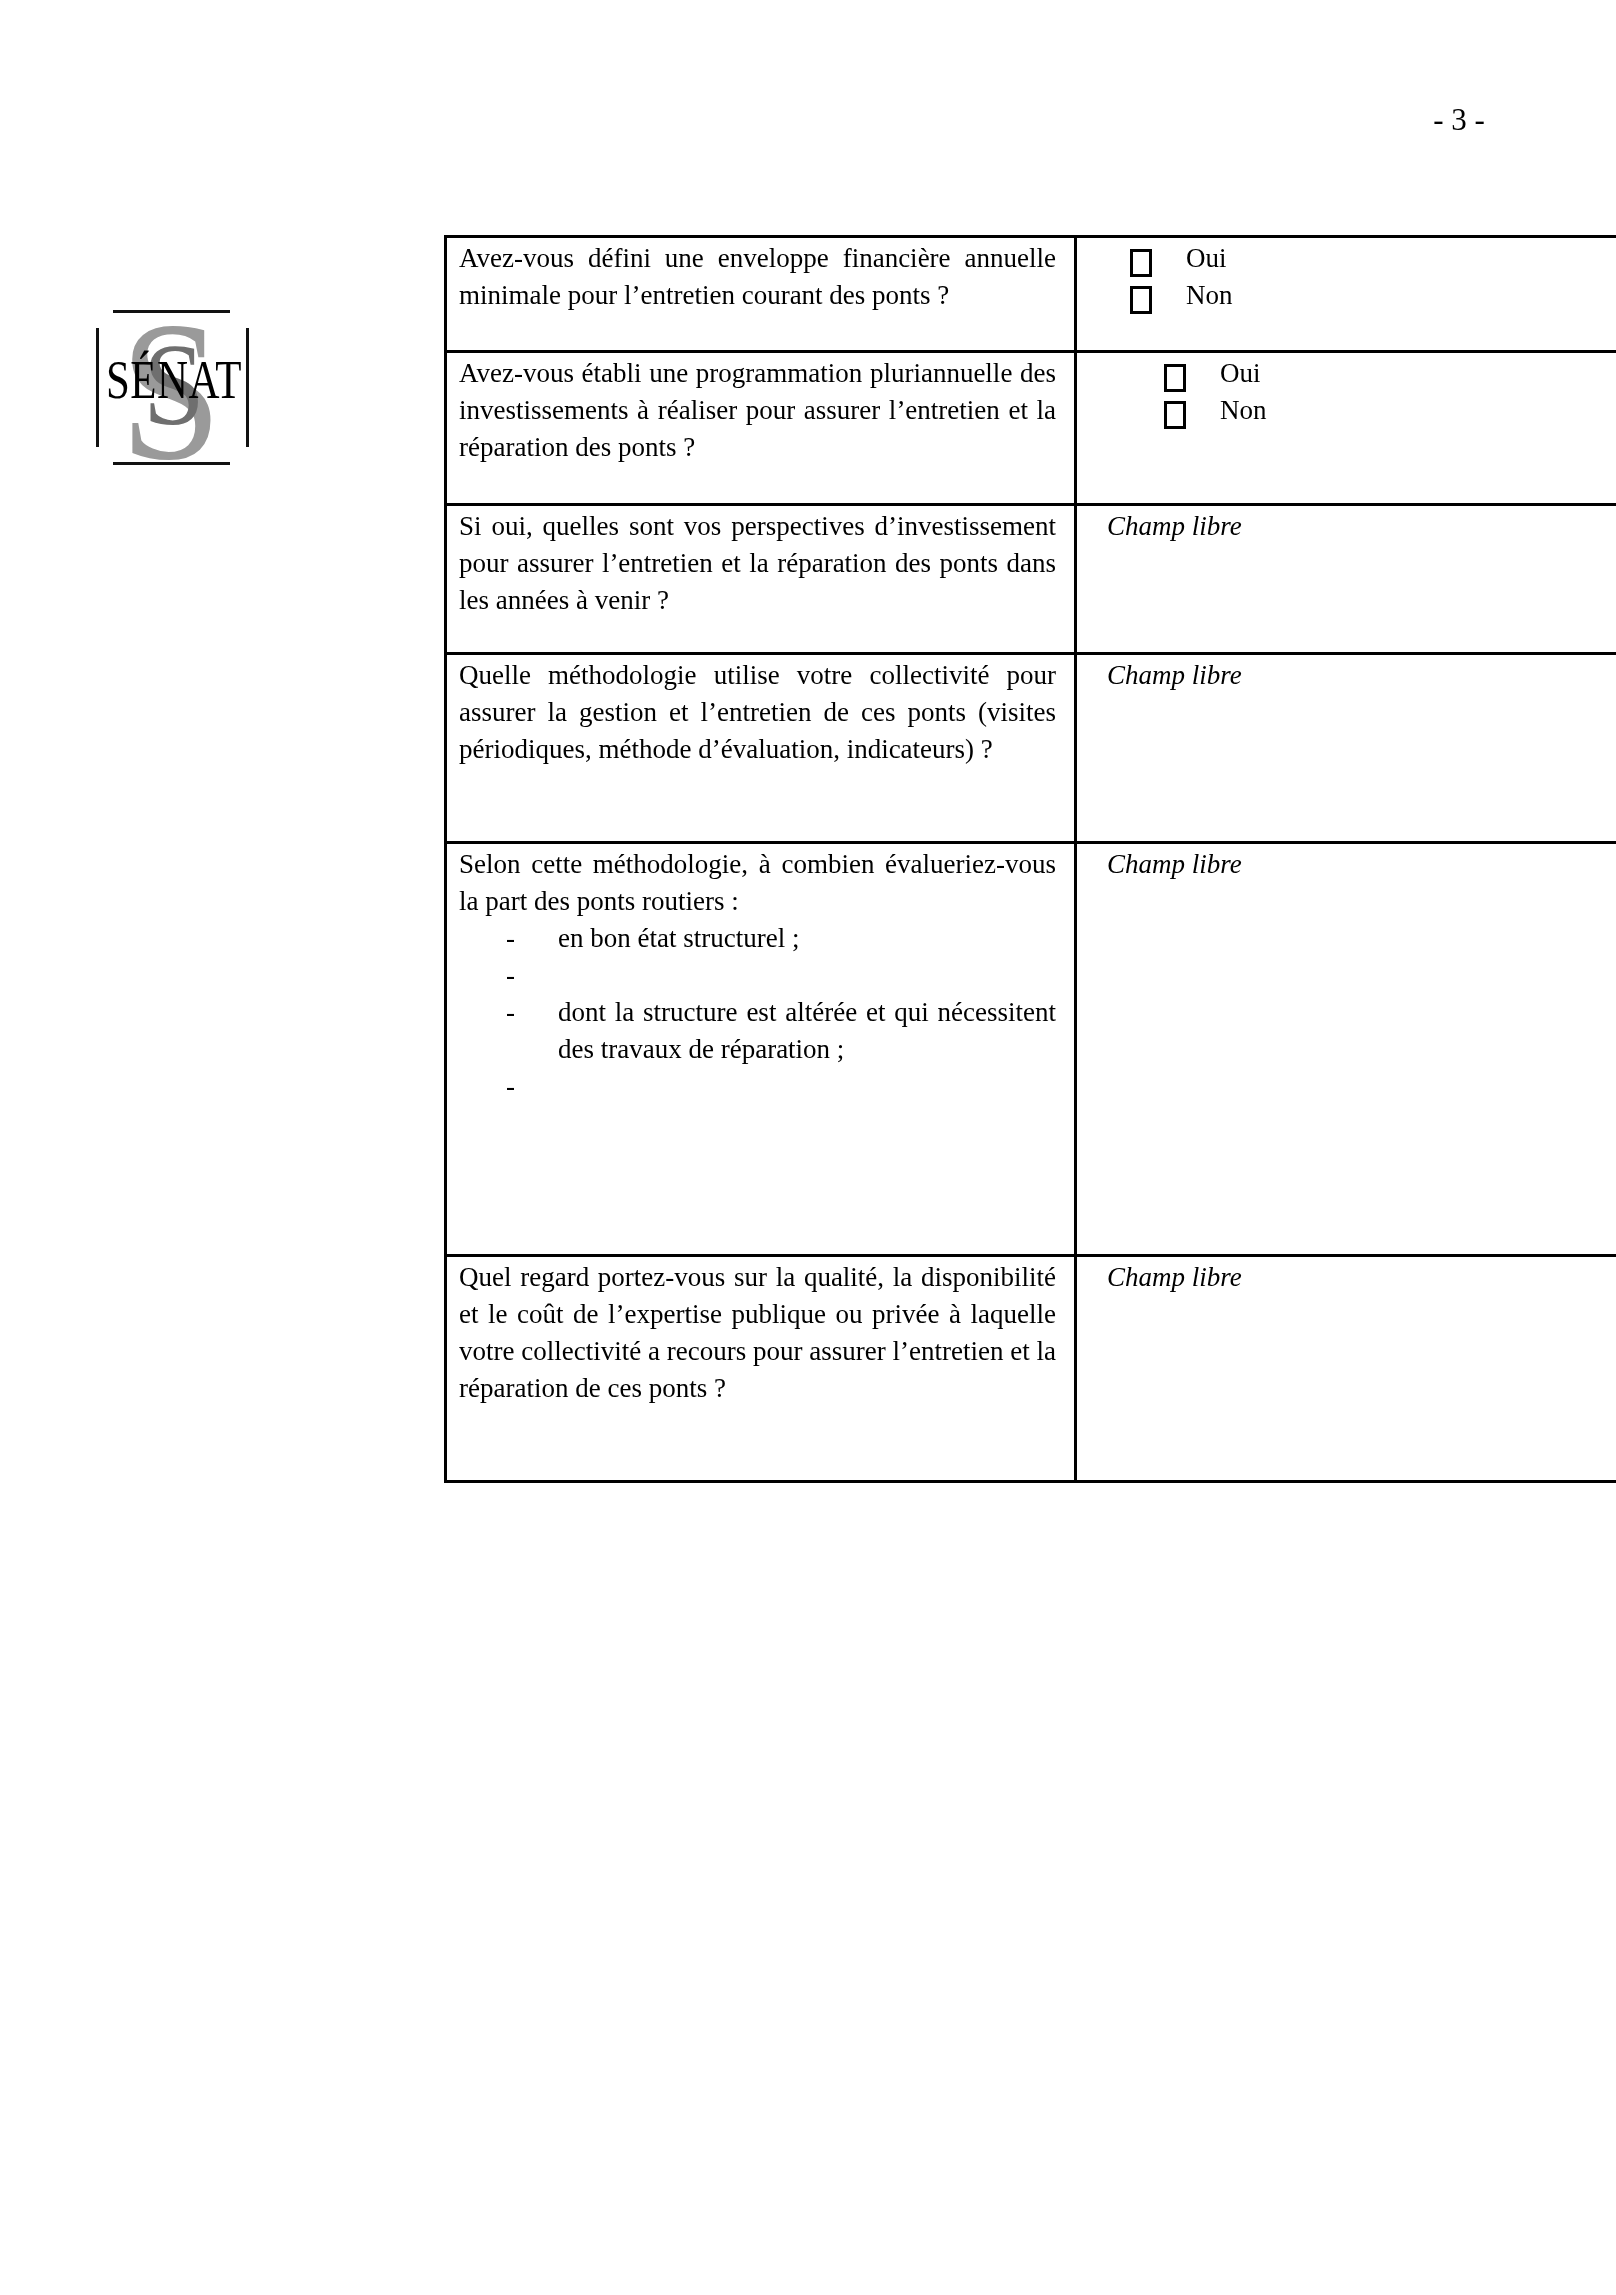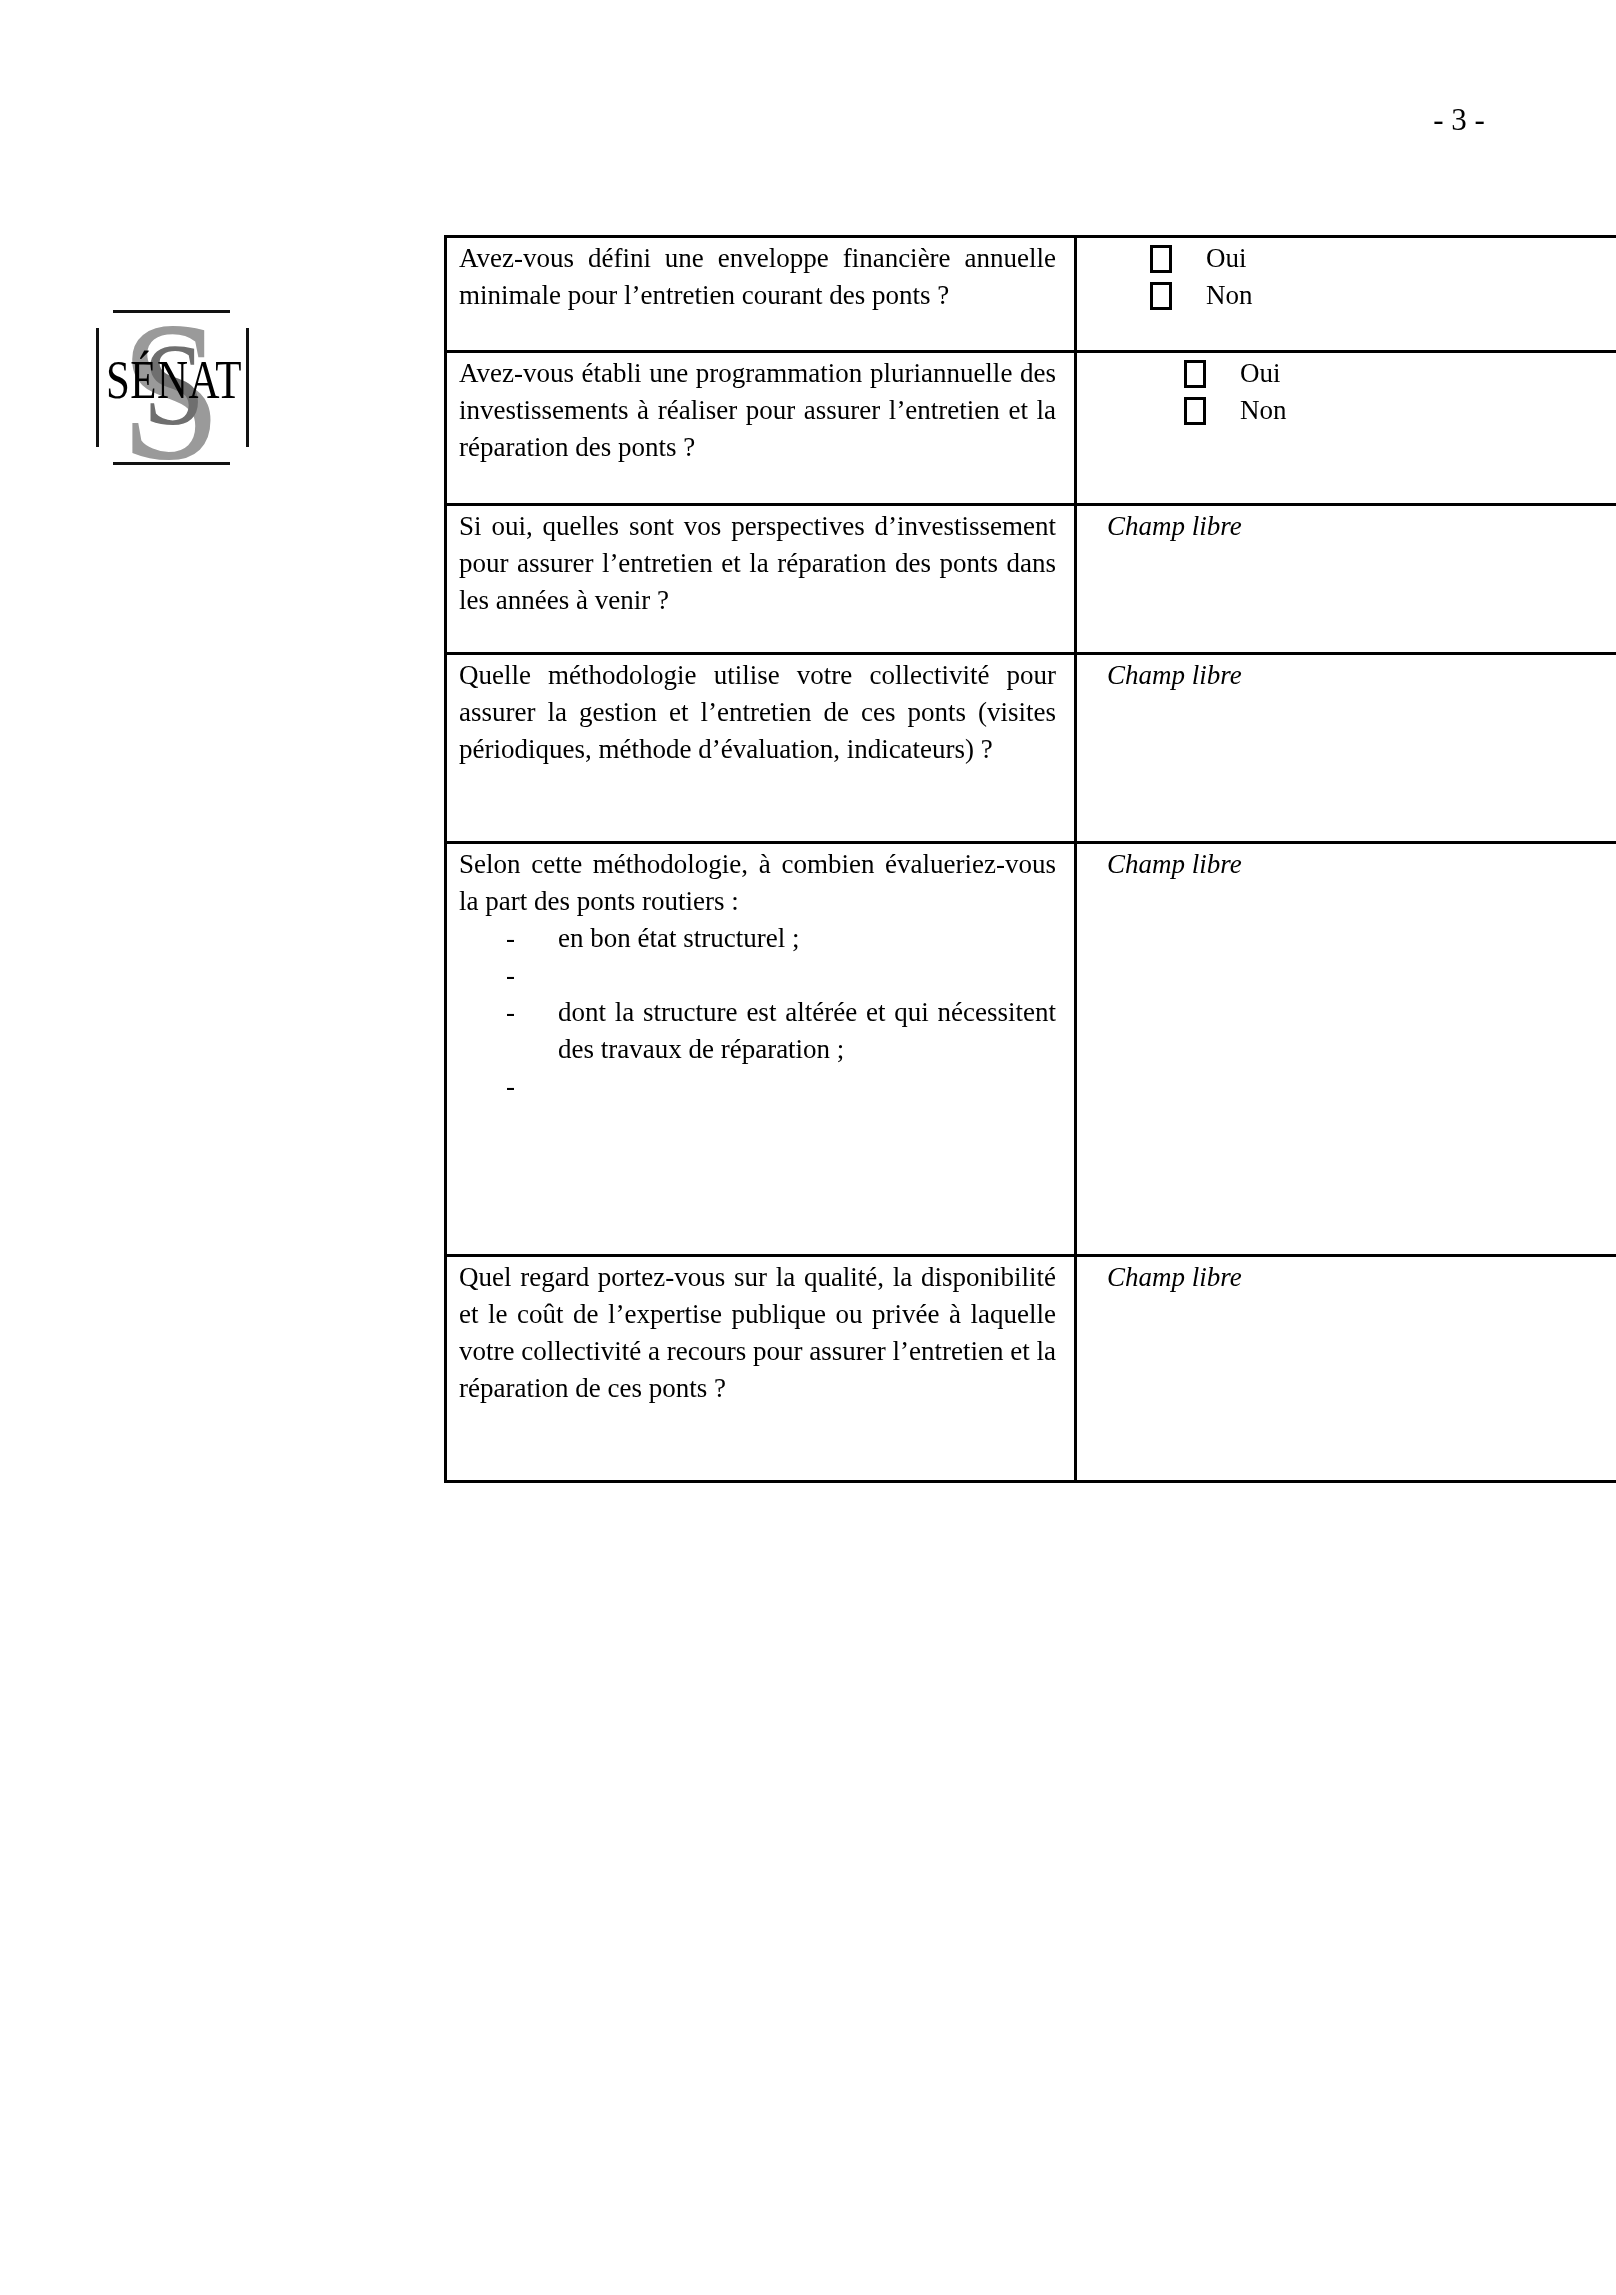--- a/index.html
+++ b/index.html
@@ -63,21 +63,21 @@
   .a-cell { flex: 1; box-sizing: border-box; padding: 1.9px 6.4px 3.8px 0; }
 
   .r1 { min-height: 112px; }
   .r2 { min-height: 150px; gap: 34px; }
   .r3 { min-height: 146px; }
   .r4 { min-height: 186px; }
   .r5 { min-height: 410px; }
   .r6 { min-height: 223px; }
 
   
-  .opt { display: flex; align-items: flex-start; height: 37px; margin-left: 20px; }
+  .opt { display: flex; align-items: flex-end; height: 37px; }
   .opt .box {
     flex: none;
     margin-left: 53px; margin-top: 5.1px;
     width: 22px; height: 28px;
     box-sizing: border-box; border: 3.8px solid #000;
     background: #fff;
   }
   .opt .lbl { margin-left: 34px; }
 
   

